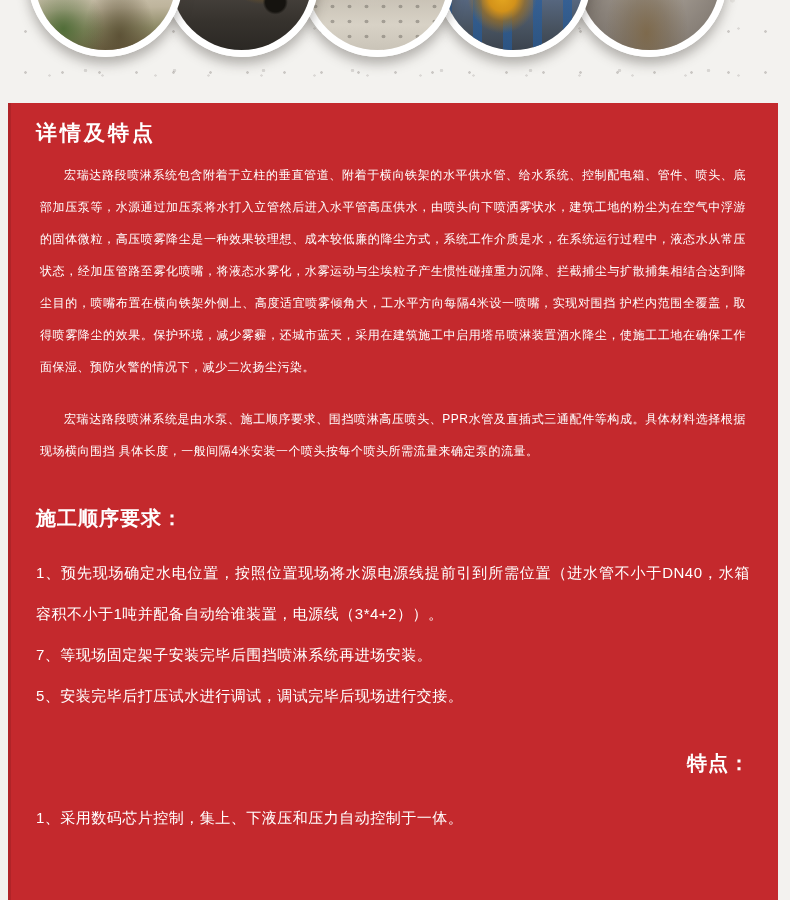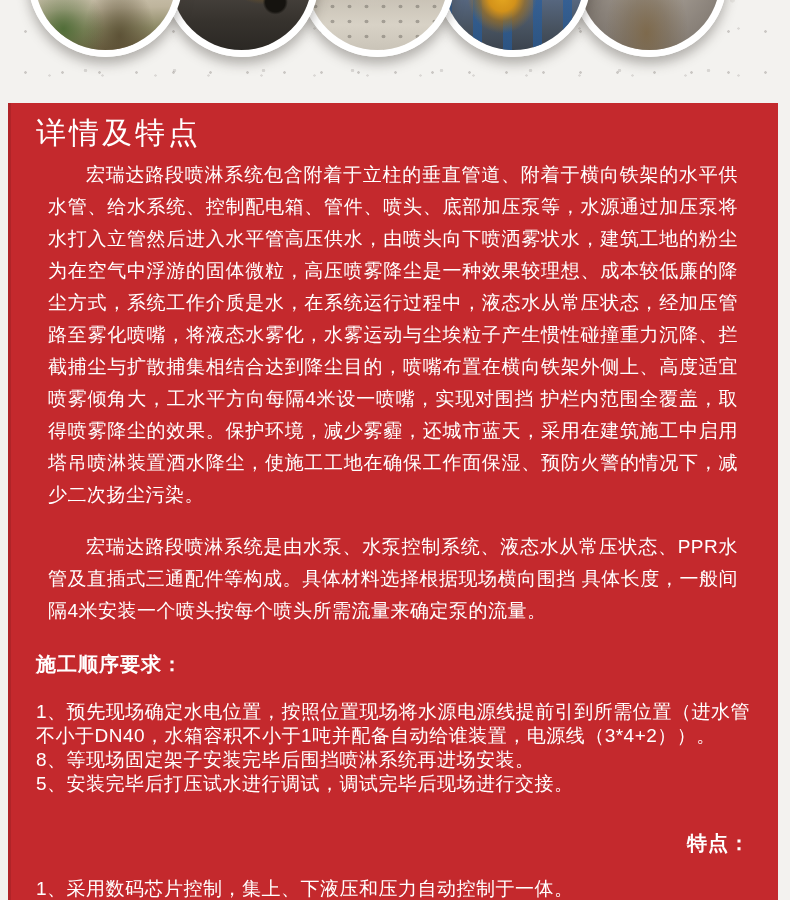--- a/index.html
+++ b/index.html
@@ -81,49 +81,49 @@
     right: 12px;
     bottom: 0;
     background: #c4292d;
     box-shadow: inset 3px 0 0 rgba(0,0,0,.10);
     padding: 12px 28px 0 28px;
     box-sizing: border-box;
     color: #ffffff;
     z-index: 1;
   }
   .panel-title {
-    font-size: 30px;
+    font-size: 21px;
     line-height: 36px;
-    font-weight: normal;
+    font-weight: bold;
     letter-spacing: 3px;
     margin: 0 0 8px 0;
   }
   .para {
-    font-size: 19px;
+    font-size: 12px;
     line-height: 32px;
     letter-spacing: .5px;
     text-align: justify;
     text-indent: 2em;
-    margin: 12px;
+    margin: 4px;
   }
   .para-1 { margin-top: 8px; }
   .para-2 { margin-top: 20px; }
   .section-heading {
     font-size: 20px;
     line-height: 26px;
     font-weight: bold;
     letter-spacing: 1px;
     margin: 0;
   }
-  .h-construction { margin-top: 26px; font-family: Liberation Mono, monospace; }
+  .h-construction { margin-top: 38px; }
   .h-features { margin-top: 34px; text-align: right; }
   .step-list, .feature-list { margin-top: 21px; }
   .list-item {
-    font-size: 19px;
-    line-height: 24px;
+    font-size: 15px;
+    line-height: 41px;
     letter-spacing: .5px;
     text-align: justify;
   }
 </style>
 </head>
 <body>
 
 <div class="hero">
   <div class="circle c1">
     <div class="photo p1"></div>
@@ -139,26 +139,26 @@
   </div>
   <div class="circle c5">
     <div class="photo p5"></div>
   </div>
 </div>
 
 <div class="panel">
   <h1 class="panel-title">详情及特点</h1>
 
   <p class="para para-1">宏瑞达路段喷淋系统包含附着于立柱的垂直管道、附着于横向铁架的水平供水管、给水系统、控制配电箱、管件、喷头、底部加压泵等，水源通过加压泵将水打入立管然后进入水平管高压供水，由喷头向下喷洒雾状水，建筑工地的粉尘为在空气中浮游的固体微粒，高压喷雾降尘是一种效果较理想、成本较低廉的降尘方式，系统工作介质是水，在系统运行过程中，液态水从常压状态，经加压管路至雾化喷嘴，将液态水雾化，水雾运动与尘埃粒子产生惯性碰撞重力沉降、拦截捕尘与扩散捕集相结合达到降尘目的，喷嘴布置在横向铁架外侧上、高度适宜喷雾倾角大，工水平方向每隔4米设一喷嘴，实现对围挡 护栏内范围全覆盖，取得喷雾降尘的效果。保护环境，减少雾霾，还城市蓝天，采用在建筑施工中启用塔吊喷淋装置酒水降尘，使施工工地在确保工作面保湿、预防火警的情况下，减少二次扬尘污染。</p>
-  <p class="para para-2">宏瑞达路段喷淋系统是由水泵、水泵控制系统、液态水从常压状态、PPR水管及直插式三通配件等构成。具体材料选择根据现场横向围挡 具体长度，一般间隔4米安装一个喷头按每个喷头所需流量来确定泵的流量。</p>
+  <p class="para para-2">宏瑞达路段喷淋系统是由水泵、施工顺序要求、围挡喷淋高压喷头、PPR水管及直插式三通配件等构成。具体材料选择根据现场横向围挡 具体长度，一般间隔4米安装一个喷头按每个喷头所需流量来确定泵的流量。</p>
 
   <h2 class="section-heading h-construction">施工顺序要求：</h2>
   <div class="step-list">
     <div class="list-item">1、预先现场确定水电位置，按照位置现场将水源电源线提前引到所需位置（进水管不小于DN40，水箱容积不小于1吨并配备自动给谁装置，电源线（3*4+2））。</div>
-    <div class="list-item">8、等现场固定架子安装完毕后围挡喷淋系统再进场安装。</div>
+    <div class="list-item">7、等现场固定架子安装完毕后围挡喷淋系统再进场安装。</div>
     <div class="list-item">5、安装完毕后打压试水进行调试，调试完毕后现场进行交接。</div>
   </div>
 
   <h2 class="section-heading h-features">特点：</h2>
   <div class="feature-list">
     <div class="list-item">1、采用数码芯片控制，集上、下液压和压力自动控制于一体。</div>
 
   </div>
 </div>
 

